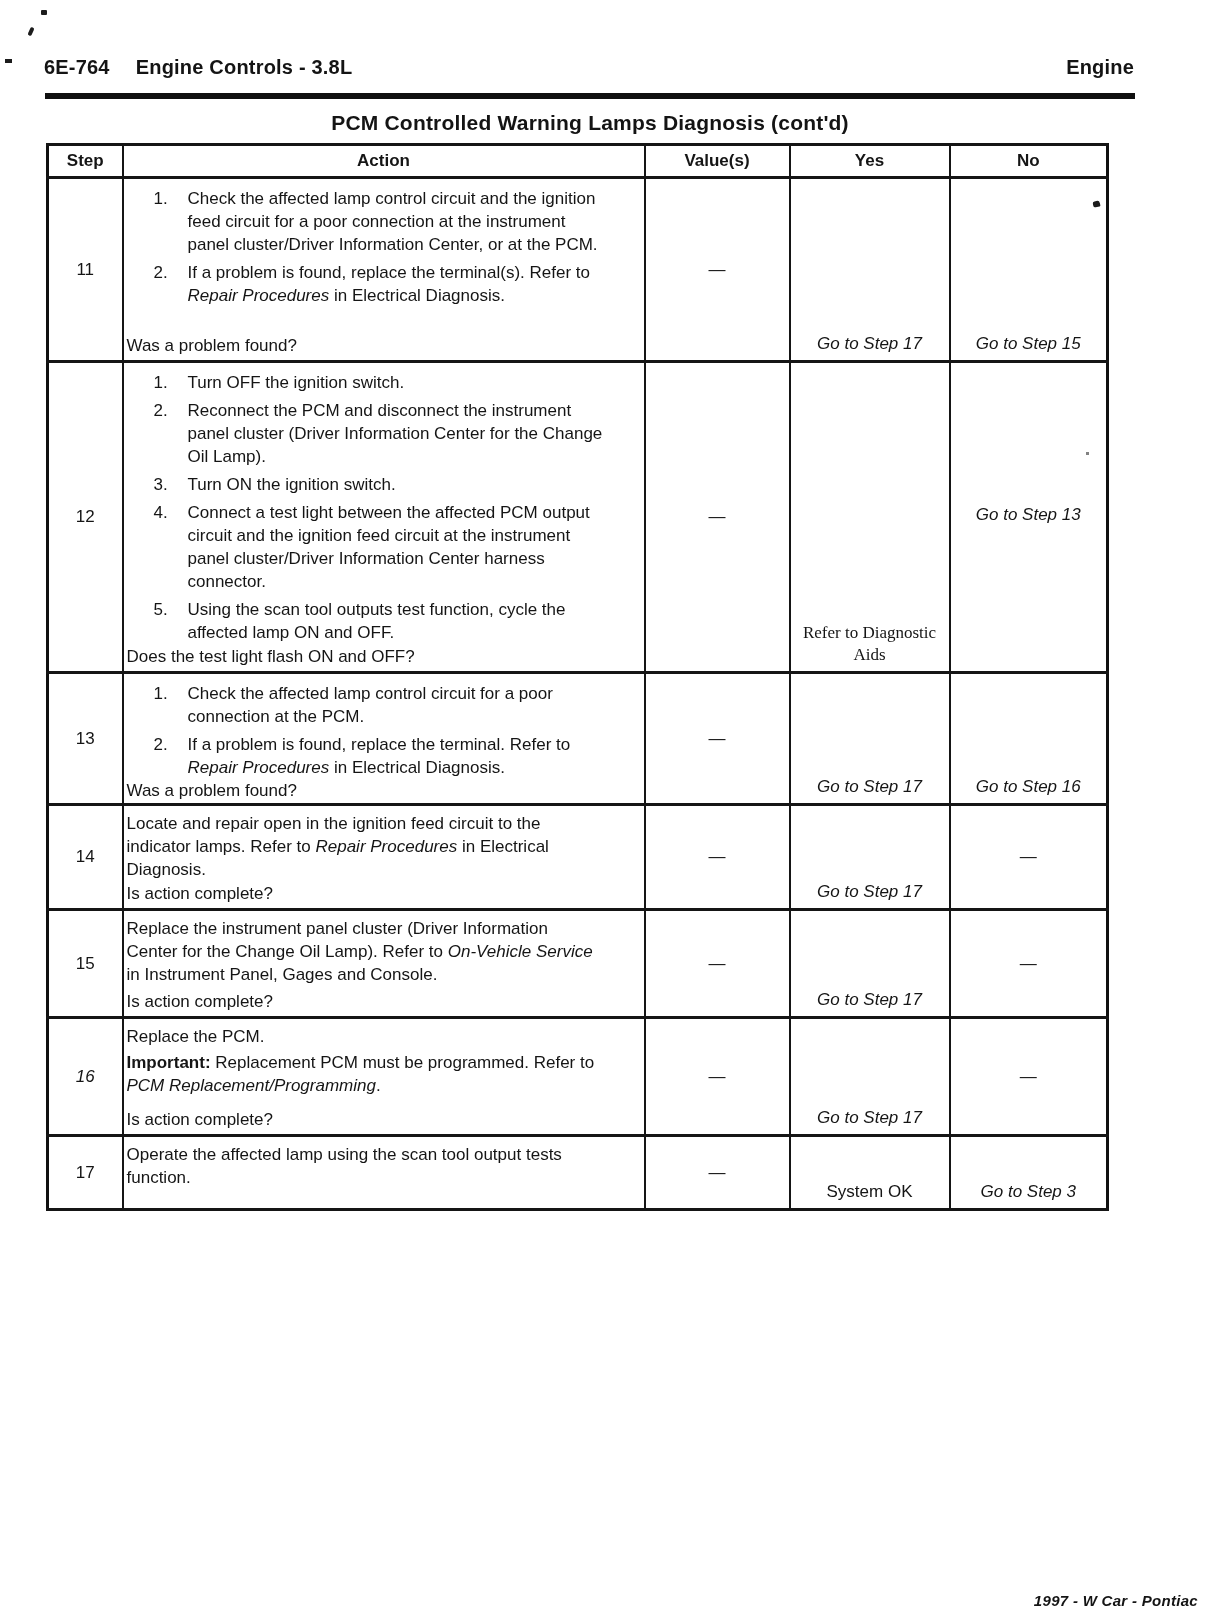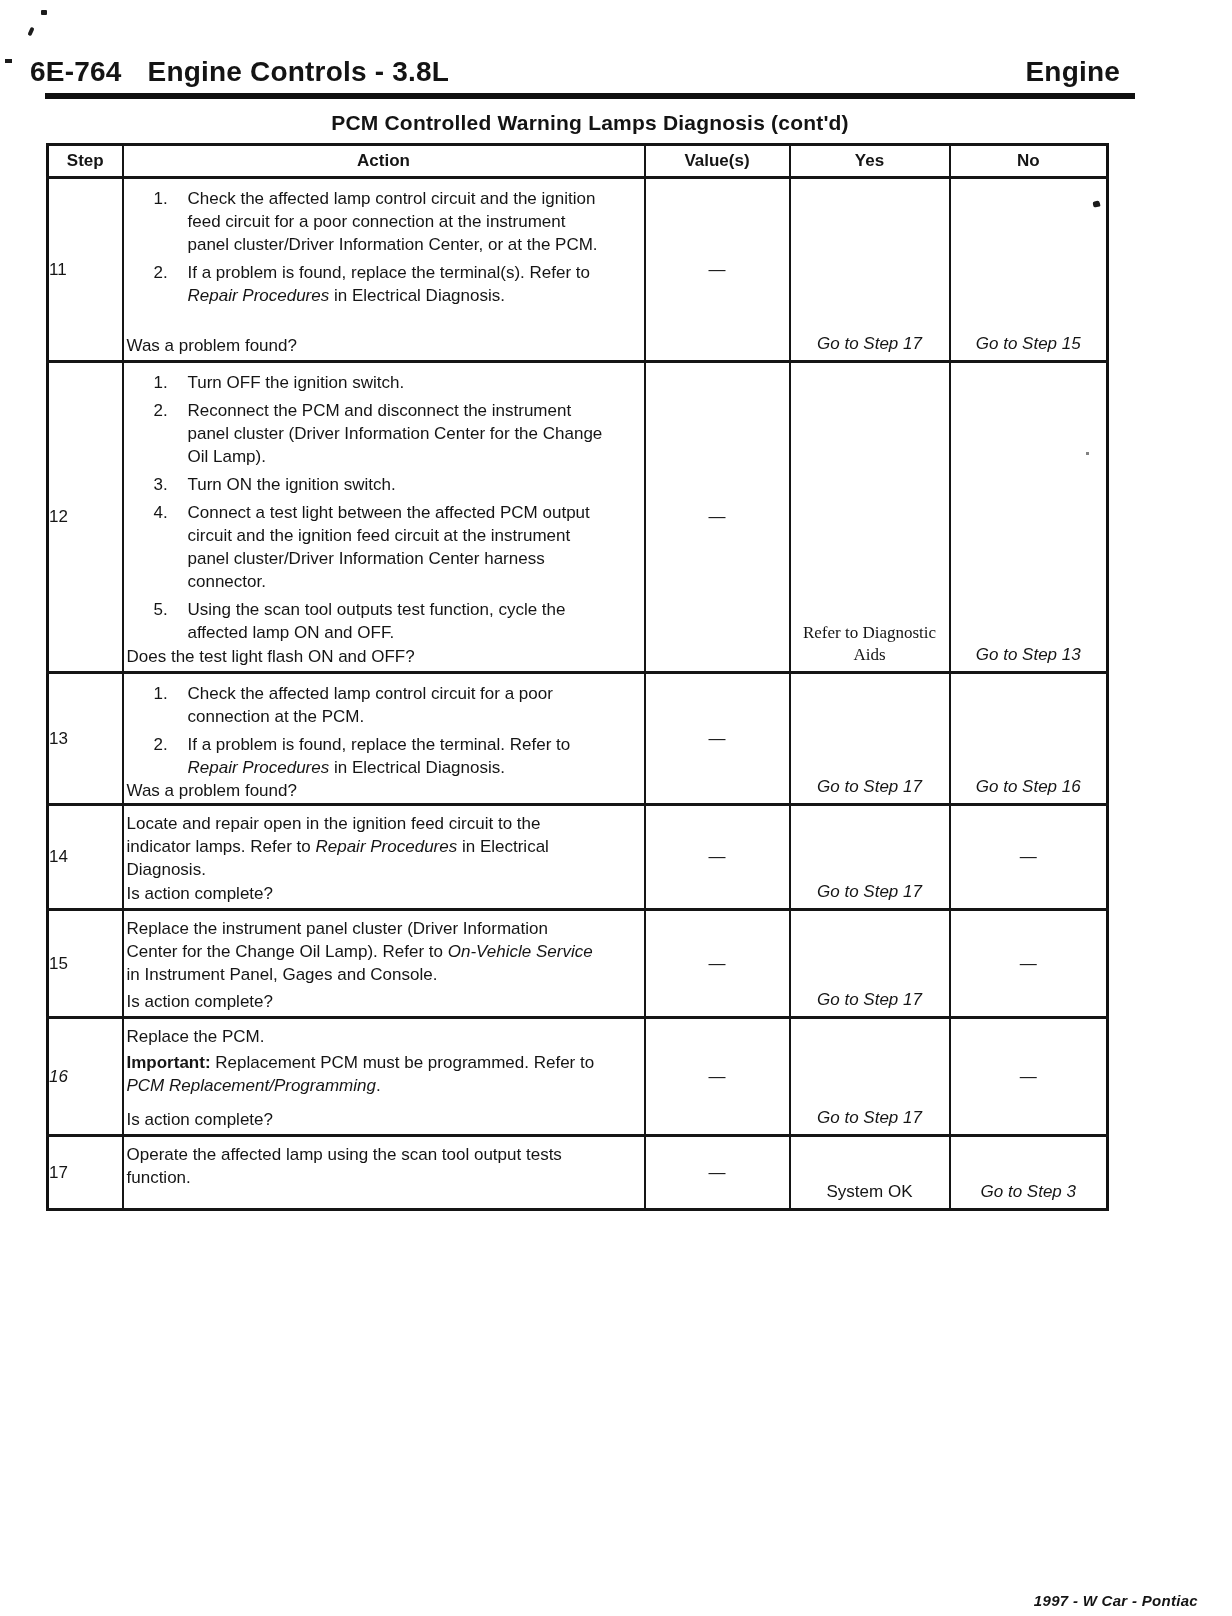--- a/index.html
+++ b/index.html
@@ -12,23 +12,23 @@
   
   .speck{position:absolute;background:#1c1c1c;}
   .speck.dot1{left:41px;top:10px;width:6px;height:5px;border-radius:1px;}
   .speck.comma{left:29px;top:27px;width:4px;height:9px;border-radius:2px;transform:rotate(24deg);}
   .speck.dash1{left:5px;top:59px;width:7px;height:4px;}
   .speck.club{left:1093px;top:201px;width:7px;height:6px;border-radius:2px 3px 1px 2px;transform:rotate(-12deg);}
   .speck.tick2{left:1086px;top:452px;width:3px;height:3px;opacity:.55;}
 
   
   .page-header{
-    position:absolute;left:30px;top:56px;width:1090px;
+    position:absolute;left:44px;top:56px;width:1090px;
     display:flex;justify-content:space-between;align-items:baseline;
-    font-weight:bold;font-size:28px;letter-spacing:.2px;gap:44px;
+    font-weight:bold;font-size:20px;letter-spacing:.2px;gap:44px;
   }
   .page-header .code{margin-right:26px;}
   .header-rule{position:absolute;left:45px;top:93px;width:1090px;height:6px;background:#101010;}
 
   .table-title{
     position:absolute;left:46px;top:111px;width:1088px;
     text-align:center;font-weight:bold;font-size:21px;letter-spacing:.2px;
   }
 
   
@@ -40,21 +40,21 @@
   table.diag th, table.diag td{
     border:2px solid #151515;
     border-top-width:3px;border-bottom-width:3px;
     padding:0;vertical-align:middle;
   }
   table.diag{border:3px solid #101010;}
   thead th{
     height:30px;font-weight:bold;font-size:17px;text-align:center;
     vertical-align:middle;background:#ffffff;
   }
-  .c-step{text-align:left;font-size:17px;}
+  .c-step{text-align:center;font-size:17px;}
   .c-action{vertical-align:top;}
   .action-wrap{
     display:flex;flex-direction:column;box-sizing:border-box;
     padding:1px 6px 1px 3px;overflow:hidden;line-height:23px;
   }
   .num-item{display:flex;margin-top:5px;}
   .num-item .num{flex:none;width:34px;margin-left:27px;}
   .num-item .itxt{flex:none;max-width:420px;}
   .para{margin-top:3px;max-width:475px;}
   .question{margin-top:auto;padding-bottom:1px;}
@@ -162,21 +162,21 @@
             <div class="question">Does the test light flash ON and OFF?</div>
           </div>
         </td>
         <td class="c-val">—</td>
         <td class="c-yes">
           <div class="outcome" style="height: 305px; font-family: Liberation Serif, serif;">
             <span>Refer to Diagnostic Aids</span>
           </div>
         </td>
         <td class="c-no">
-          <div class="outcome" style="height: 305px;">
+          <div class="outcome" style="height: 305px; justify-content: center;">
             <span class="it">Go to Step 13</span>
           </div>
         </td>
       </tr>
       <tr style="height: 132px;">
         <td class="c-step">13</td>
         <td class="c-action">
           <div class="action-wrap" style="height: 126px;">
             <div class="num-item">
               <span class="num">1.</span>

